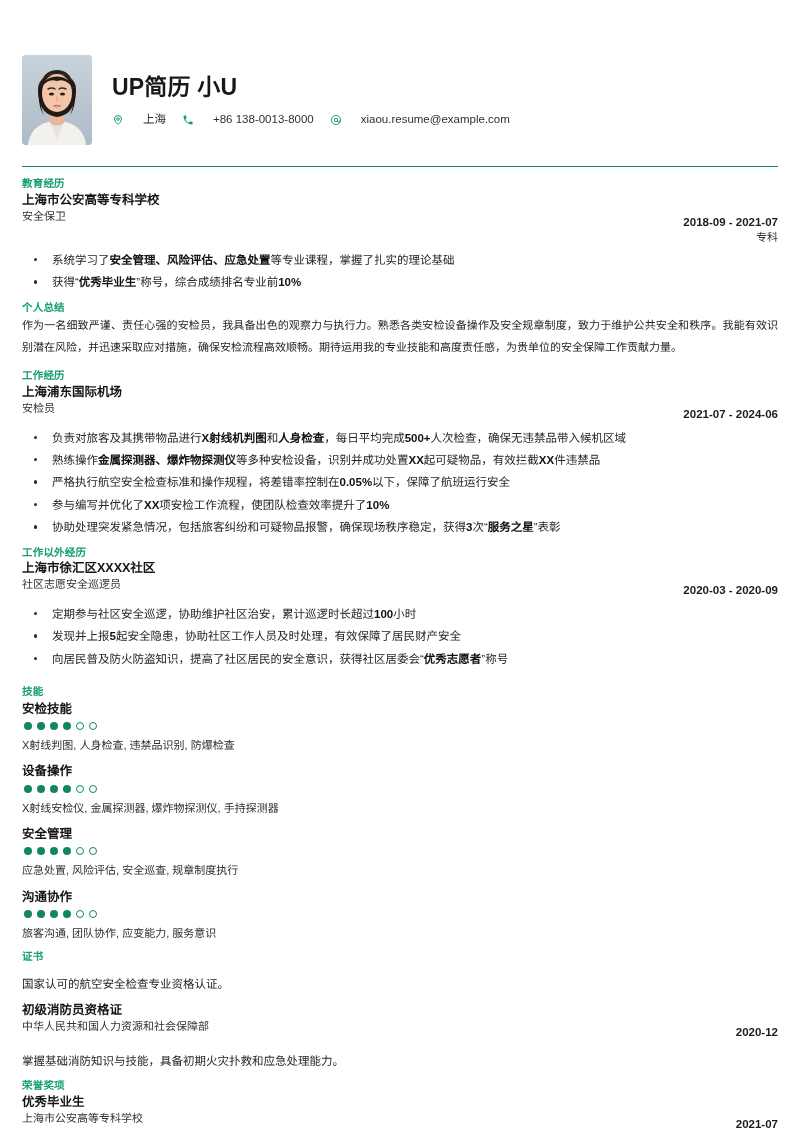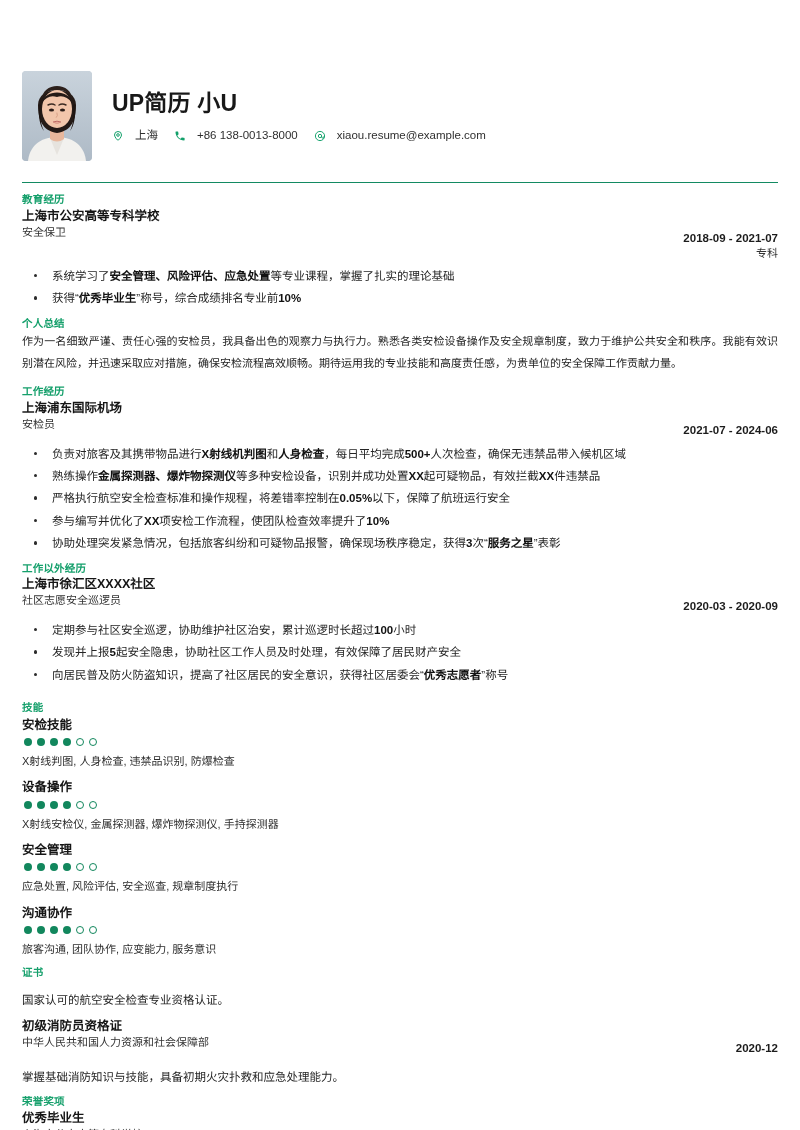--- a/index.html
+++ b/index.html
@@ -12,21 +12,21 @@
     height: 1130px;
     overflow: hidden;
     font-family: "Liberation Sans", "DejaVu Sans", sans-serif;
     color: #1a1a1a;
     -webkit-font-smoothing: antialiased;
   }
   .page {
     width: 800px;
     height: 1130px;
     box-sizing: border-box;
-    padding: 16px 22px;
+    padding: 0 22px;
     position: relative;
   }
 
   
   .header {
     display: flex;
     align-items: center;
     padding-top: 52px;
     padding-bottom: 0;
     height: 96px;
@@ -61,21 +61,21 @@
     display: flex;
     align-items: center;
     gap: 6px;
     font-size: 11.5px;
     color: #2f2f2f;
     line-height: 1;
   }
   .contact-item {
     display: inline-flex;
     align-items: center;
-    gap: 11px;
+    gap: 19px;
     margin-right: 10px;
     white-space: nowrap;
   }
   .cicon {
     display: inline-flex;
     align-items: center;
     justify-content: center;
     width: 12px;
     height: 12px;
     color: #12a06a;

